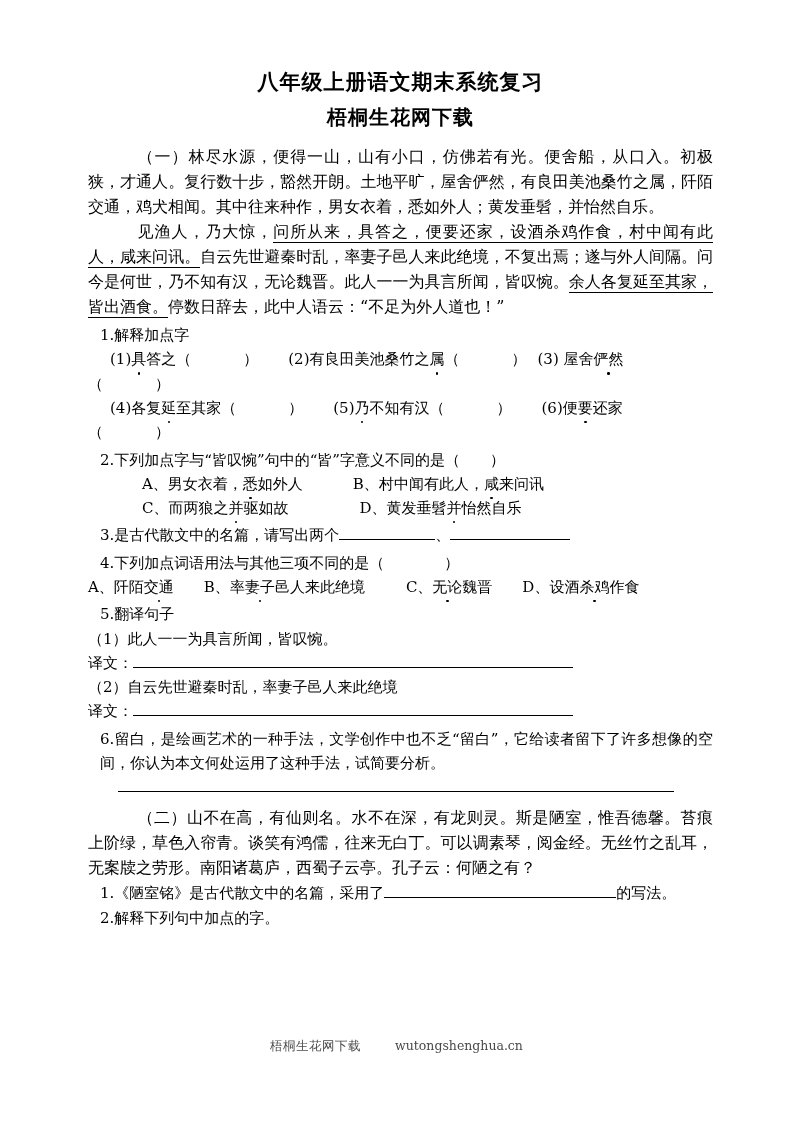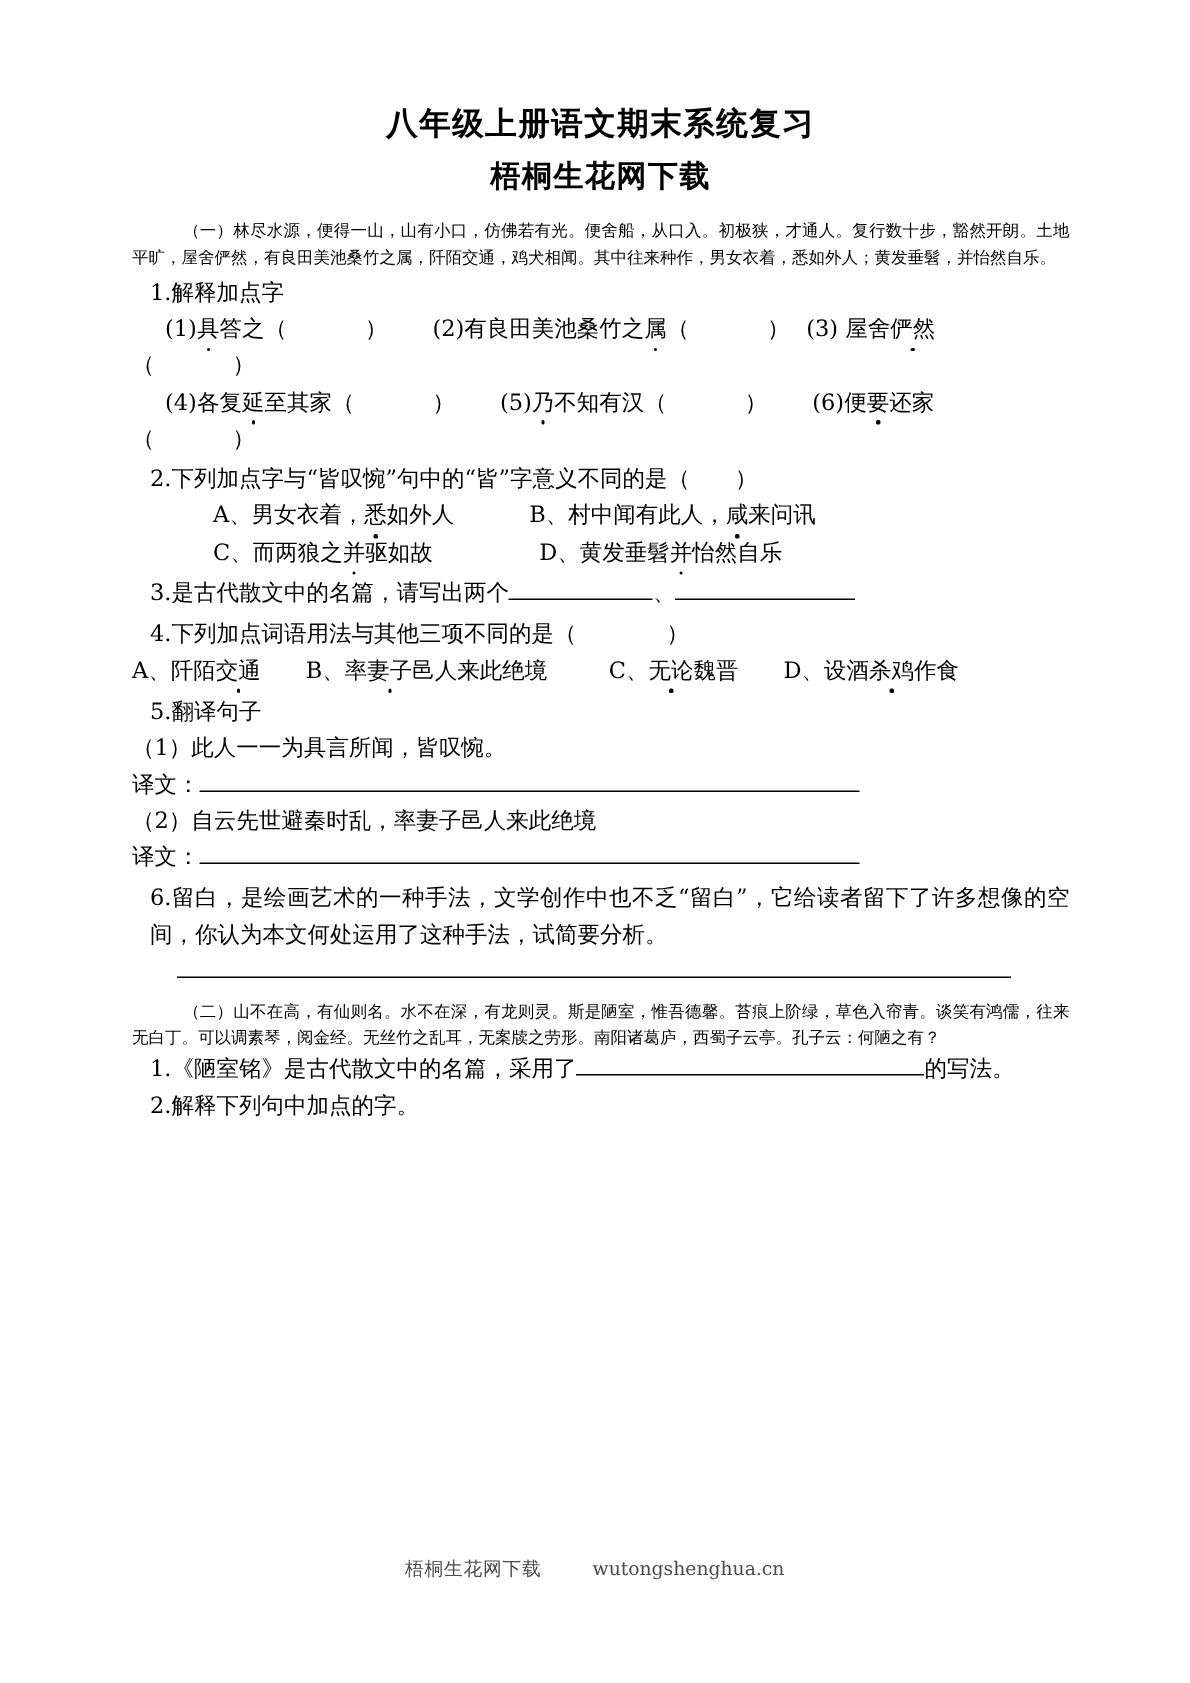--- a/index.html
+++ b/index.html
@@ -35,21 +35,21 @@
   }
   .title-sub {
     text-align: center;
     font-size: 20px;
     font-weight: bold;
     letter-spacing: 1px;
     margin-top: 8px;
     line-height: 1.35;
   }
   .para {
-    font-size: 11px;
+    font-size: 16px;
     line-height: 1.56;
     text-align: justify;
     text-justify: inter-ideograph;
     margin: 0;
   }
   .para.indent {
     text-indent: 3.1em;
   }
   .passage {
     margin-top: 14px;
@@ -151,20 +151,21 @@
 
   <div class="sheet">
 
     <div class="title-main">八年级上册语文期末系统复习</div>
     <div class="title-sub">梧桐生花网下载</div>
 
     <div class="passage">
 
       <p class="para indent"><span>（一）</span><span>林尽水源，便得一山，山有小口，仿佛若有光。便舍船，从口入。初极狭，才通人。复行数十步，豁然开朗。土地平旷，屋舍俨然，有良田美池桑竹之属，阡陌交通，鸡犬相闻。其中往来种作，男女衣着，悉如外人；黄发垂髫，并怡然自乐。</span></p>
 
+      <p class="para indent"><span>见渔人，乃大惊，</span><span class="ul">问所从来，具答之，便要还家，设酒杀鸡作食，村中闻有此人，咸来问讯。</span><span>自云先世避秦时乱，率妻子邑人来此绝境，不复出焉；遂与外人间隔。问今是何世，乃不知有汉，无论魏晋。此人一一为具言所闻，皆叹惋。</span><span class="ul">余人各复延至其家，皆出酒食。</span><span>停数日辞去，此中人语云：“不足为外人道也！”</span></p>
     </div>
 
     <div class="gap-s"></div>
     <p class="q"><span>1.</span><span>解释加点字</span></p>
 
     <p class="q sub"><span>(1)</span><span></span><span class="dot">具</span><span>答之</span>（<span class="paren-gap"></span>）<span class="spacer-wide"></span><span>(2)</span><span>有良田美池桑竹之</span><span class="dot">属</span><span></span>（<span class="paren-gap"></span>）<span class="spacer-thin"></span><span>(3)</span> <span>屋舍</span><span class="dot">俨然</span><span></span></p>
 
     <p class="q tight">（<span class="paren-gap"></span>）</p>
 
     <p class="q sub"><span>(4)</span><span>各复</span><span class="dot">延</span><span>至其家</span>（<span class="paren-gap"></span>）<span class="spacer-wide"></span><span>(5)</span><span></span><span class="dot">乃</span><span>不知有汉</span>（<span class="paren-gap"></span>）<span class="spacer-wide"></span><span>(6)</span><span>便</span><span class="dot">要</span><span>还家</span></p>

